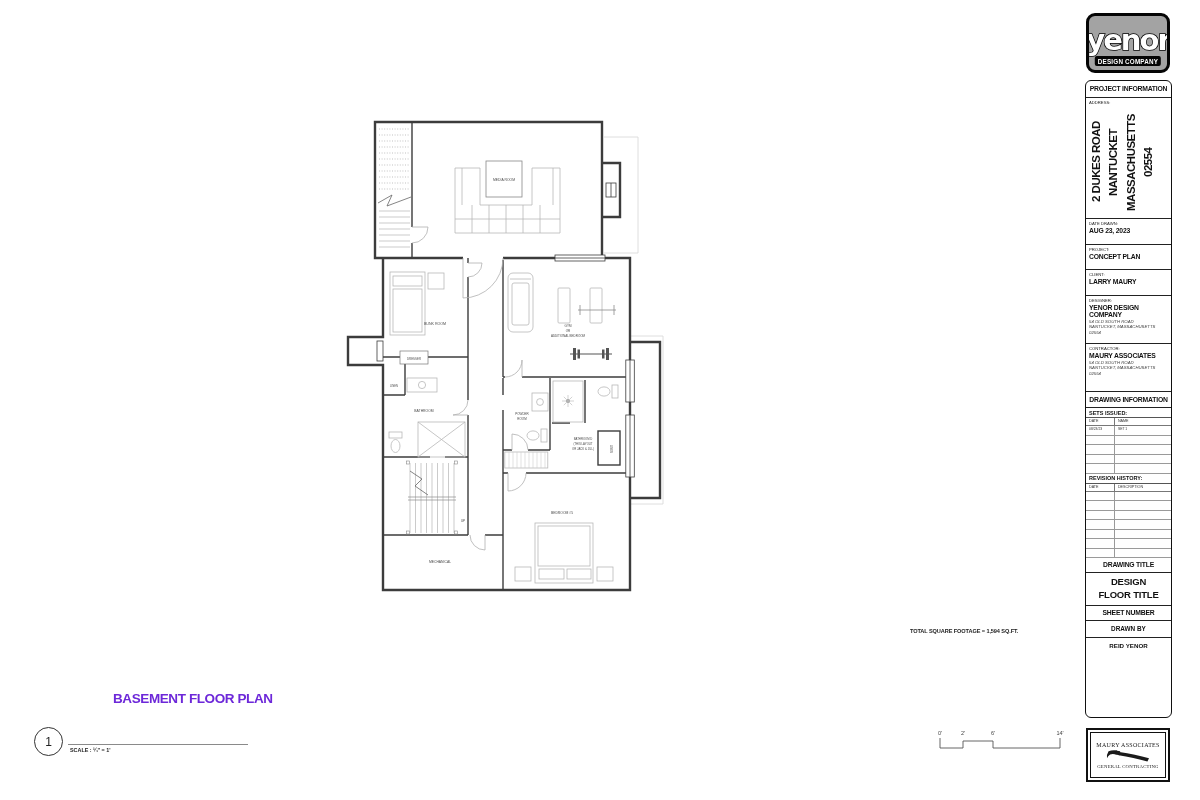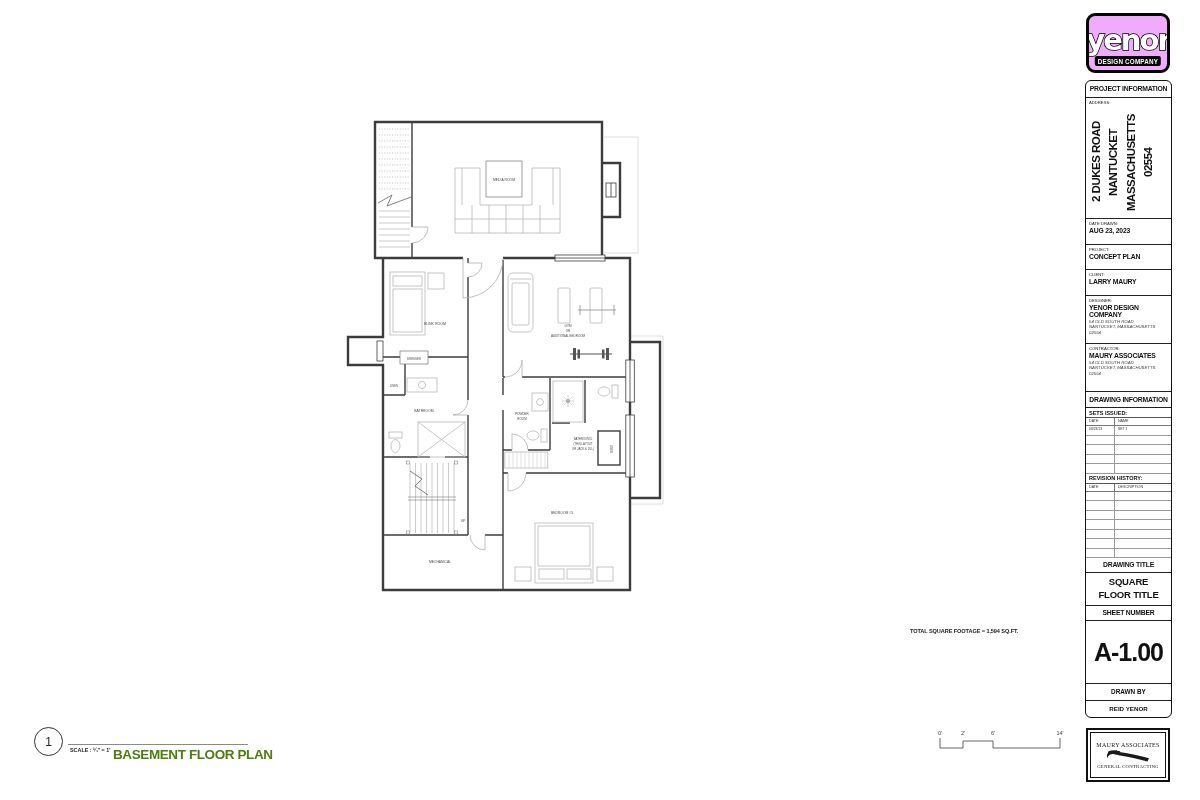--- a/index.html
+++ b/index.html
@@ -5,27 +5,27 @@
   html,body{margin:0;padding:0;}
   body{
     width:1200px;height:800px;position:relative;background:#ffffff;overflow:hidden;
     font-family:"Liberation Sans",sans-serif;color:#111;
   }
   
   #plan-svg{position:absolute;left:340px;top:105px;width:390px;height:505px;}
   
   .detail-circle{position:absolute;left:34px;top:727px;width:27px;height:27px;border:1.3px solid #333;
     border-radius:50%;display:flex;align-items:center;justify-content:center;font-size:12px;color:#222;}
-  .footer-title{position:absolute;left:70px;top:747px;font-size:13.5px;font-weight:bold;letter-spacing:-0.4px;color:#4d7c0f;padding-left:43px;}
+  .footer-title{position:absolute;left:70px;top:691px;font-size:13.5px;font-weight:bold;letter-spacing:-0.4px;color:#6d28d9;padding-left:43px;}
   .footer-line{position:absolute;left:68px;top:744px;width:180px;height:1px;background:#8a8a8a;}
   .footer-scale{position:absolute;left:70px;top:747px;font-size:5.4px;font-weight:bold;color:#222;}
   .note-sqft{position:absolute;left:910px;top:628px;font-size:5.6px;font-weight:bold;letter-spacing:-0.1px;color:#222;}
   #scalebar-svg{position:absolute;left:930px;top:726px;width:145px;height:26px;}
   .yenor-logo{position:absolute;left:1086px;top:13px;width:84px;height:60px;border:3px solid #050505;
-    border-radius:9px;background:#f0abfc;box-sizing:border-box;}
+    border-radius:9px;background:#a3a3a3;box-sizing:border-box;}
   .yenor-bar{position:absolute;bottom:4px;left:50%;transform:translateX(-50%);background:#050505;color:#fff;
     font-size:6.3px;font-weight:bold;letter-spacing:0.2px;padding:1.5px 3px;border-radius:2px;white-space:nowrap;}
   .tb-box{position:absolute;left:1085px;top:80px;width:87px;height:638px;border:1.6px solid #111;
     border-radius:6px;box-sizing:border-box;background:#fff;overflow:hidden;}
   .tb-header{height:16px;line-height:16px;text-align:center;font-weight:bold;font-size:6.8px;
     letter-spacing:-0.2px;border-bottom:1px solid #222;}
   .tb-address{position:relative;height:120px;border-bottom:1px solid #222;}
   .tb-address .tb-label{position:absolute;top:2px;left:3px;}
   .addr-rot{position:absolute;top:10px;left:2px;right:2px;bottom:2px;writing-mode:vertical-rl;
     transform:rotate(180deg);font-weight:bold;font-size:11.5px;letter-spacing:-0.5px;line-height:1.5;text-align:center;}
@@ -332,25 +332,24 @@
       <span></span>
       <span></span>
     </div>
   <div class="tb-row">
       <span></span>
       <span></span>
     </div>
 
   <div class="tb-header" style="height:14px;line-height:14px;">DRAWING TITLE</div>
   <div class="tb-sheet-title">
-    <div>SQUARE</div>
+    <div>DESIGN</div>
     <div>FLOOR TITLE</div>
   </div>
   <div class="tb-header" style="height:14px;line-height:14px;">SHEET NUMBER</div>
-  <div class="tb-sheetnum">A-1.00</div>
   <div class="tb-drawnby-label">DRAWN BY</div>
   <div class="tb-drawnby">REID YENOR</div>
 </div>
 
 <div class="maury">
   <div class="maury-inner">
     <div class="maury-line1">MAURY ASSOCIATES</div>
     <svg width="58" height="14" viewBox="0 0 60 18">
       <g fill="#1a1a1a" stroke="none">
         <path d="M5,3 Q10,1 16,2 L15,7 Q10,6 7,7 Q4,9 3,12 Q2,8 5,3 Z"></path>

